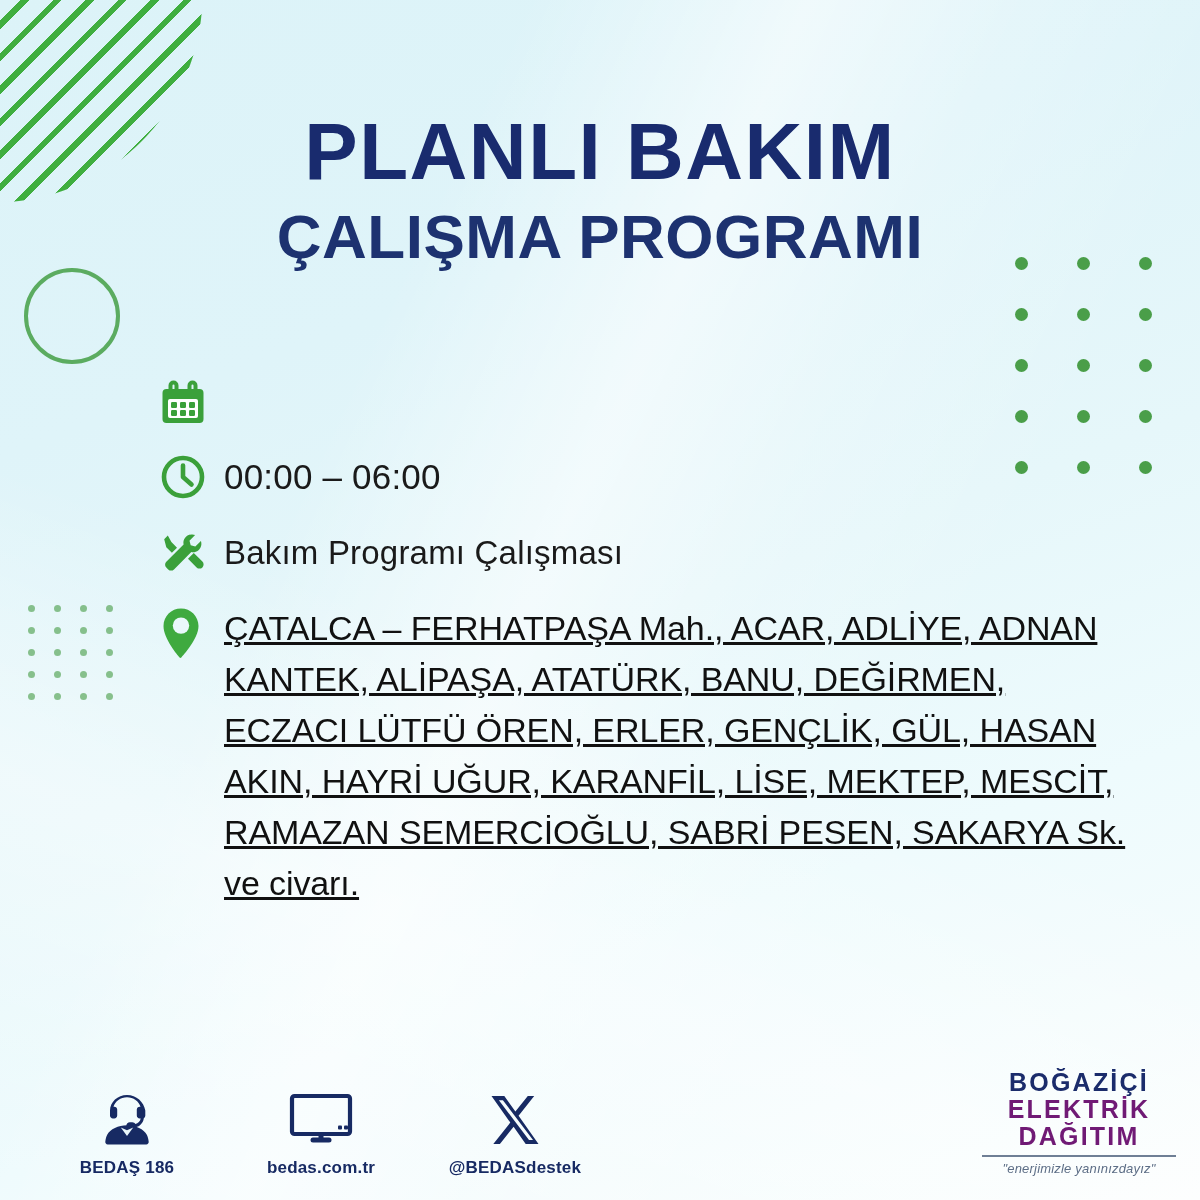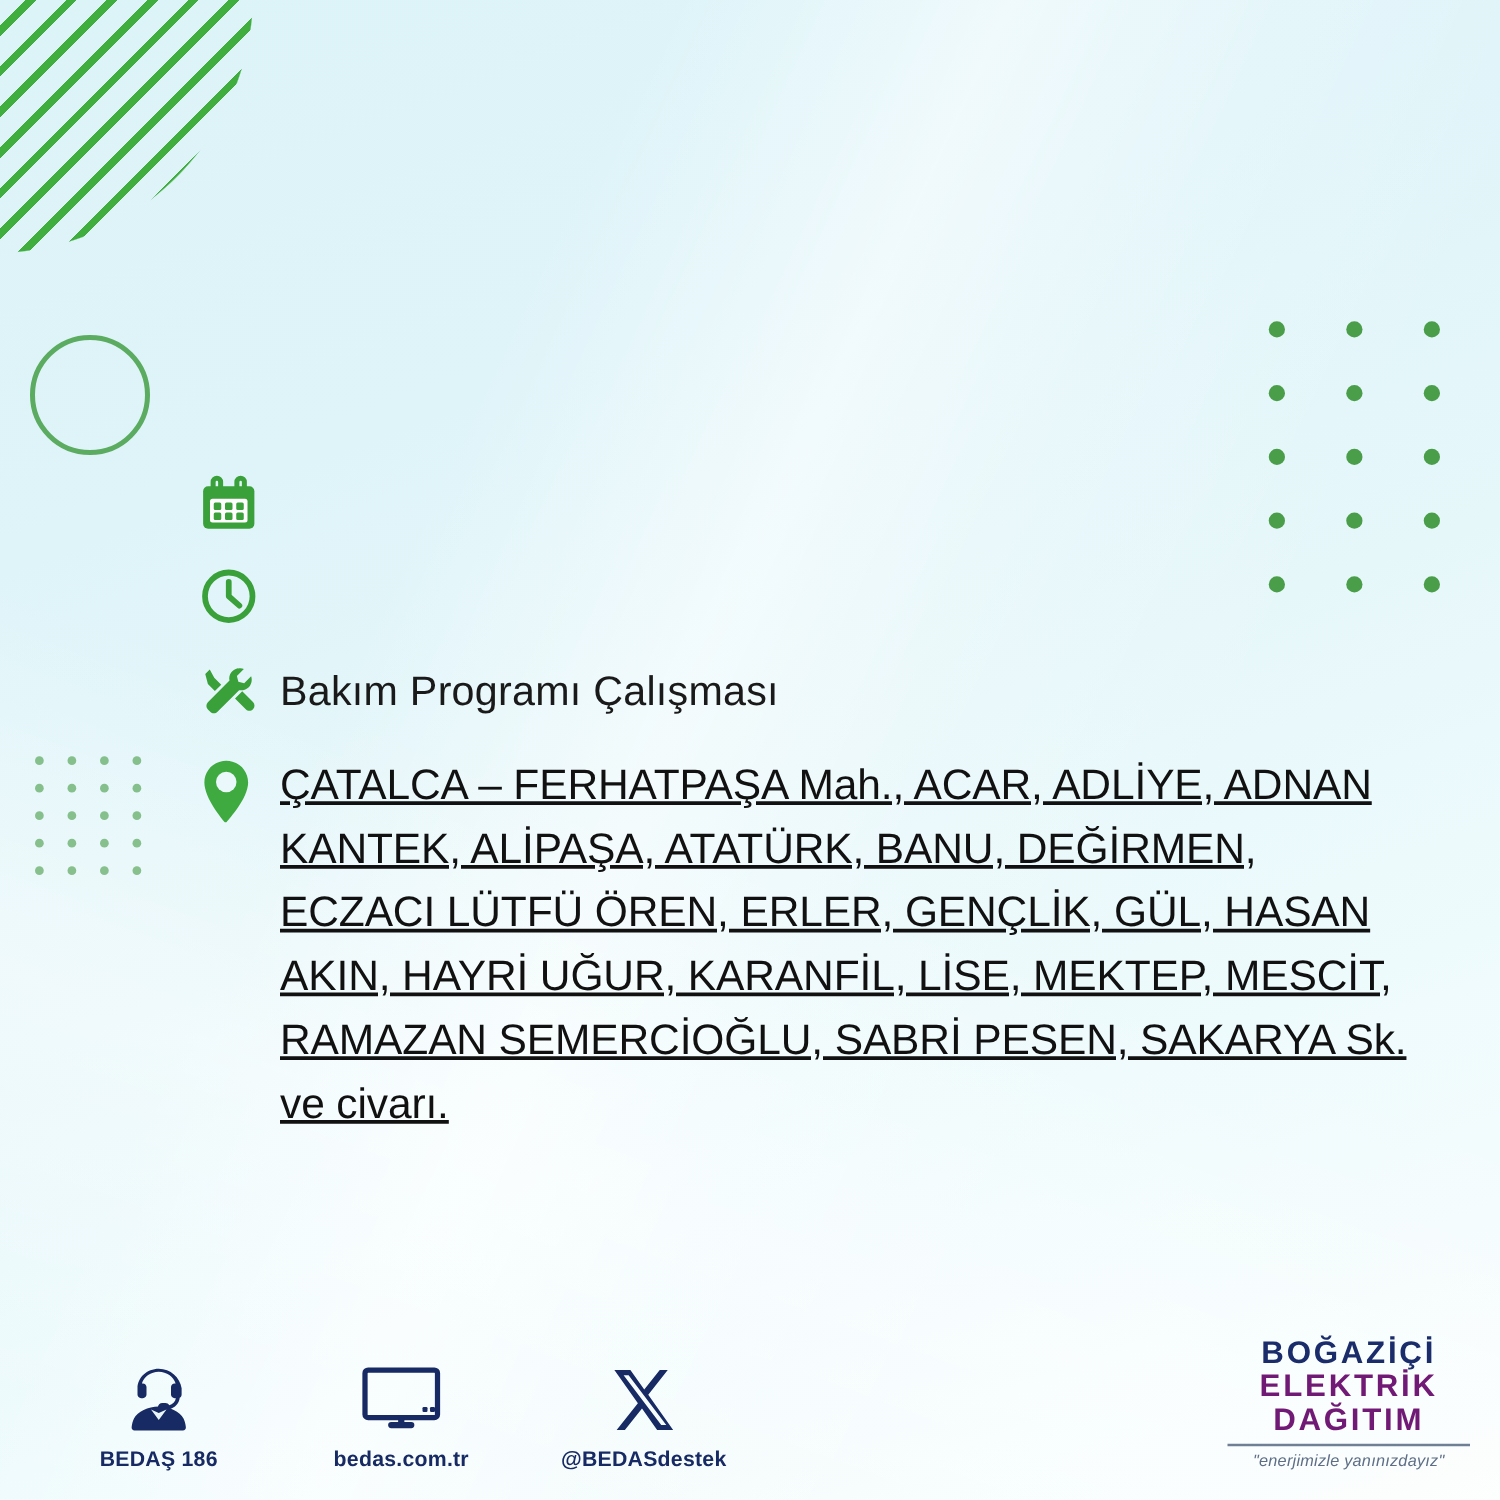--- a/index.html
+++ b/index.html
@@ -301,20 +301,22 @@
     <span></span>
     <span></span>
     <span></span>
     <span></span>
     <span></span>
     <span></span>
     <span></span>
   </div>
 
 <div class="header">
+  <div class="title-main">PLANLI BAKIM</div>
+  <div class="title-sub">ÇALIŞMA PROGRAMI</div>
 </div>
 
 <div class="info">
 
   <div class="row row-date">
     <span class="ico">
       <svg width="46" height="46" viewBox="0 0 46 46" aria-hidden="true">
         <rect x="10.5" y="2.5" width="6" height="11" rx="3" fill="none" stroke="#3aa03a" stroke-width="4"></rect>
         <rect x="29.5" y="2.5" width="6" height="11" rx="3" fill="none" stroke="#3aa03a" stroke-width="4"></rect>
         <rect x="2.5" y="9" width="41" height="34" rx="4" fill="#3aa03a"></rect>
@@ -331,20 +333,21 @@
     </span>
   </div>
 
   <div class="row row-time">
     <span class="ico">
       <svg width="46" height="46" viewBox="0 0 46 46" aria-hidden="true">
         <circle cx="23" cy="23" r="19" fill="none" stroke="#3aa03a" stroke-width="4.6"></circle>
         <path d="M23 11.5 V23 L31.5 30.5" fill="none" stroke="#3aa03a" stroke-width="4.6" stroke-linecap="round" stroke-linejoin="round"></path>
       </svg>
     </span>
+    <span class="row-text">00:00 – 06:00</span>
   </div>
 
   <div class="row row-work">
     <span class="ico">
       <svg width="48" height="46" viewBox="0 0 48 46" aria-hidden="true">
         <g fill="#3aa03a">
           <path d="M30.2 4.5c-4.6 1.0-7.6 5.4-6.6 9.9l-17.3 17.3c-1.6 1.6-1.6 4.2 0 5.8l1.9 1.9
                    c1.6 1.6 4.2 1.6 5.8 0l17.3-17.3c4.5 1.0 8.9-2.0 9.9-6.6
                    c.35-1.6.2-3.2-.3-4.6l-5.6 5.6-4.6-1.2-1.2-4.6 5.6-5.6
                    c-1.4-.5-3.0-.65-4.6-.3z"></path>

